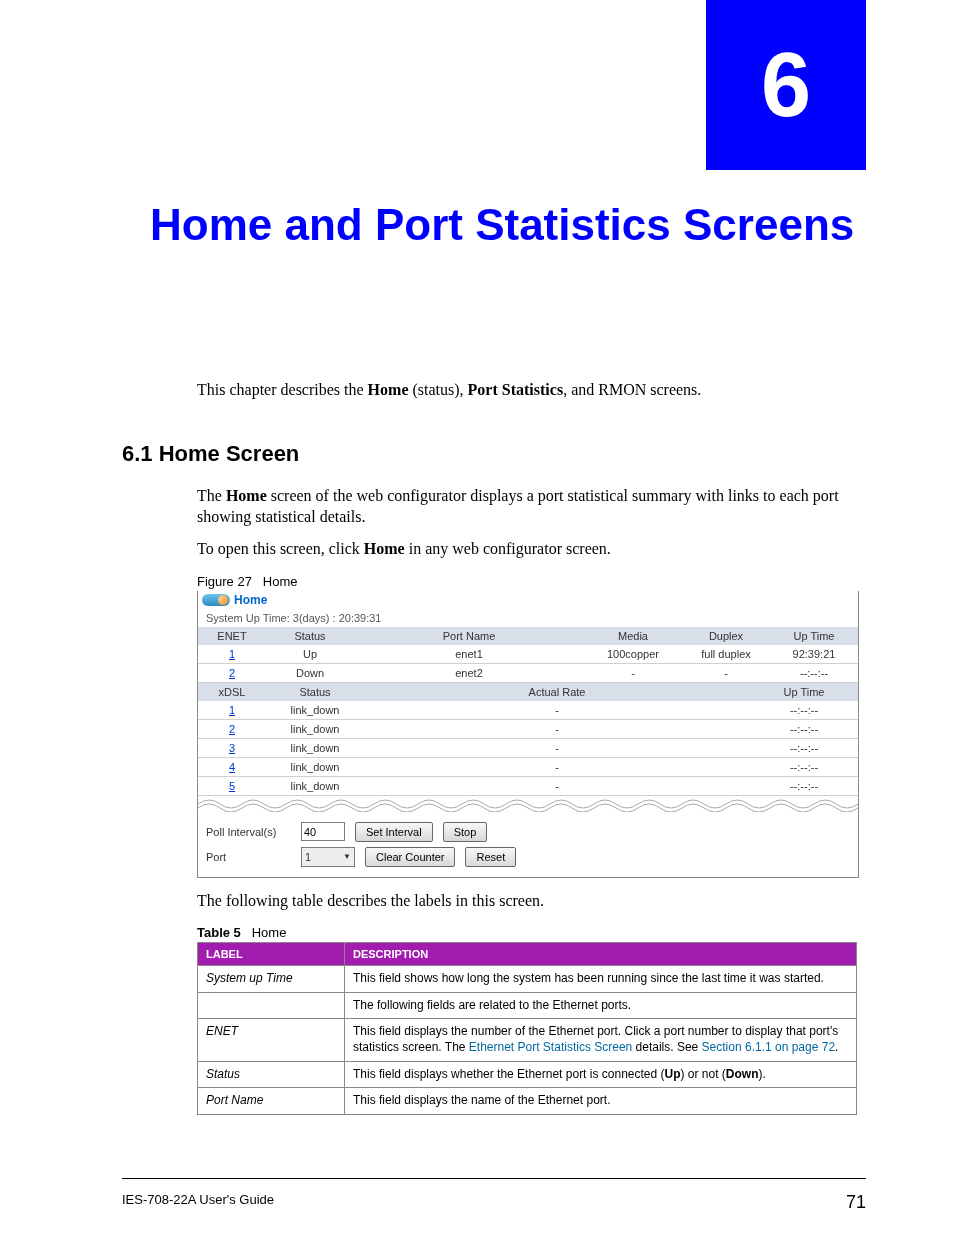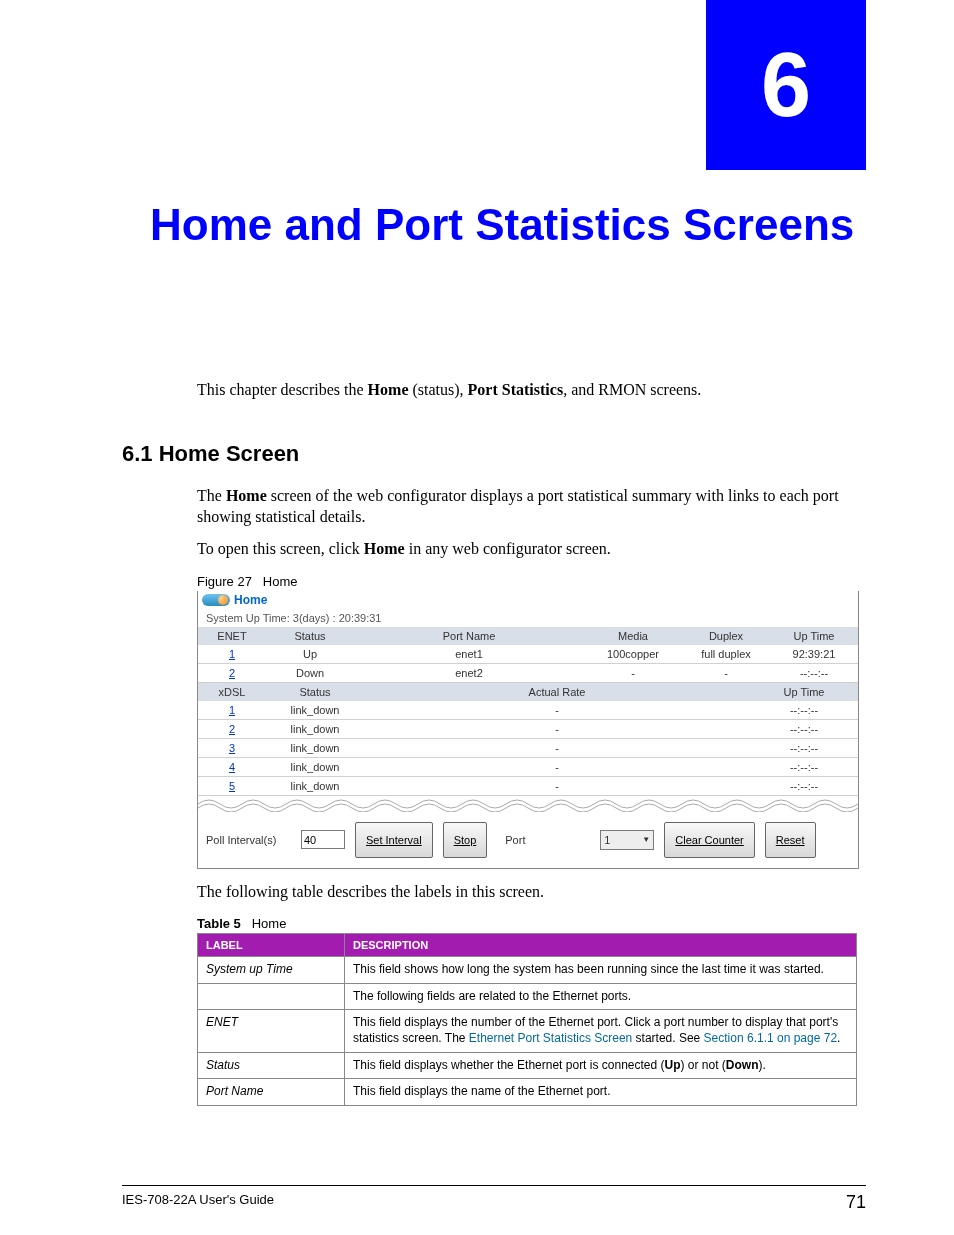--- a/index.html
+++ b/index.html
@@ -146,22 +146,22 @@
     background-color: #fff;
   }
   .tear svg {
     display: block;
     width: 100%;
     height: 16px;
   }
   .ss-controls {
     padding: 10px 8px;
     display: flex;
-    flex-direction: row;
-    gap: 18px;
+    flex-direction: column;
+    gap: 5px;
   }
   .ss-row {
     display: flex;
     align-items: center;
     gap: 10px;
   }
   .ss-lbl {
     width: 85px;
     color: #333;
   }
@@ -180,29 +180,28 @@
     display: inline-flex;
     align-items: center;
     justify-content: space-between;
     padding: 0 3px;
     font-size: 11px;
   }
   .ss-select .arrow {
     font-size: 8px;
   }
   .ss-btn {
-    height: 36px;
+    height: 20px;
     border: 1px solid #666;
     background: linear-gradient(#f8f8f8, #d8d8d8);
     font-size: 11px;
     padding: 0 10px;
     border-radius: 2px;
     cursor: pointer;
     font-family: Arial, sans-serif;
-    text-decoration: underline;
   }
   
   .tbl-label {
     font-family: Arial, sans-serif;
     font-size: 13px;
     margin: 14px 0 2px 75px;
   }
   .desc-table {
     margin-left: 75px;
     width: 660px;
@@ -229,21 +228,21 @@
     width: 130px;
     font-style: italic;
   }
   .link-blue { color: #0369a1; }
   .footer {
     position: absolute;
     bottom: 22px;
     left: 122px;
     right: 88px;
     border-top: 1px solid #000;
-    padding-top: 6px;
+    padding-top: 13px;
     display: flex;
     justify-content: space-between;
     font-family: Arial, sans-serif;
     font-size: 13px;
   }
   .footer .pagenum {
     font-size: 18px;
     font-weight: 400;
   }
 </style>
@@ -396,21 +395,21 @@
         <td>System up Time</td>
         <td>This field shows how long the system has been running since the last time it was started.</td>
       </tr>
       <tr>
         <td></td>
         <td>The following fields are related to the Ethernet ports.</td>
       </tr>
       <tr>
         <td>ENET</td>
         <td>
-          <span>This field displays the number of the Ethernet port. Click a port number to display that port's statistics screen. The </span><span class="link-blue">Ethernet Port Statistics Screen</span><span> started. See </span><span class="link-blue">Section 6.1.1 on page 72</span><span>.</span>
+          <span>This field displays the number of the Ethernet port. Click a port number to display that port's statistics screen. The </span><span class="link-blue">Ethernet Port Statistics Screen</span><span> details. See </span><span class="link-blue">Section 6.1.1 on page 72</span><span>.</span>
         </td>
       </tr>
       <tr>
         <td>Status</td>
         <td>
           <span>This field displays whether the Ethernet port is connected (</span><b>Up</b><span>) or not (</span><b>Down</b><span>).</span>
         </td>
       </tr>
       <tr>
         <td>Port Name</td>

